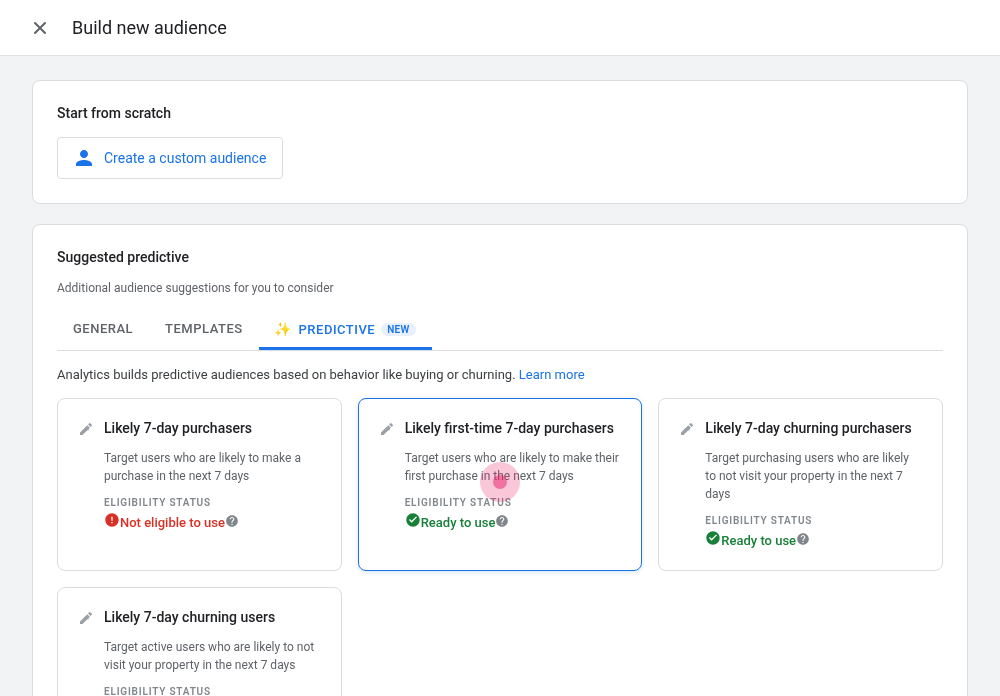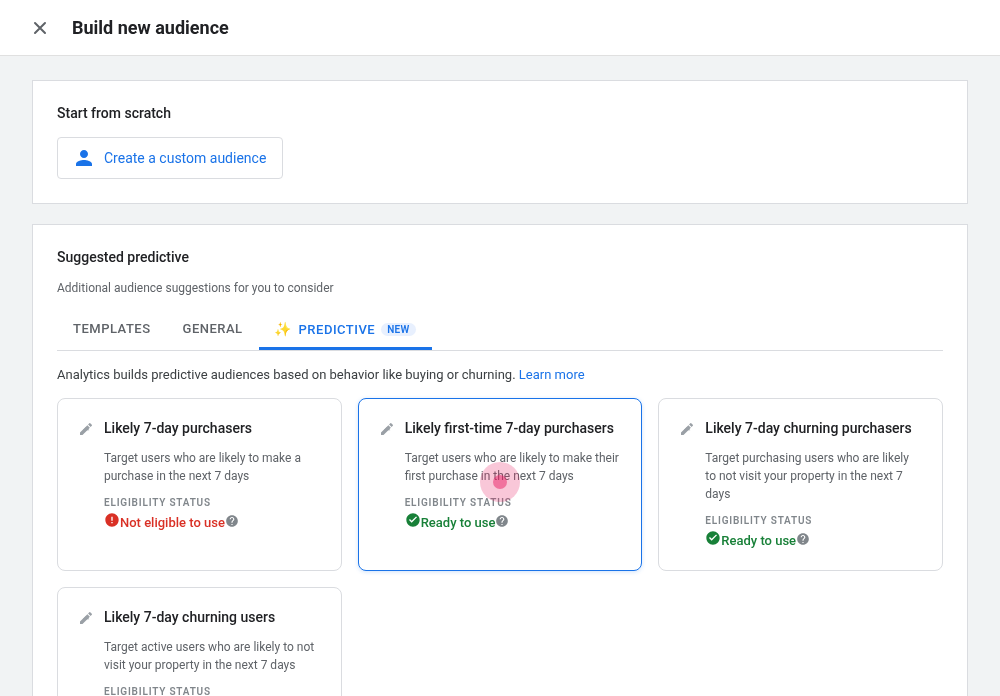--- a/index.html
+++ b/index.html
@@ -30,36 +30,36 @@
       align-items: center;
       justify-content: center;
       width: 32px;
       height: 32px;
       border-radius: 50%;
       border: none;
       background: transparent;
     }
     .header-title {
       font-size: 18px;
-      font-weight: 700;
+      font-weight: 400;
       color: #202124;
     }
 
     
     .main {
       padding: 24px 32px;
       overflow-y: auto;
       height: calc(696px - 56px);
     }
 
     
     .card {
       background: #fff;
       border: 1px solid #dadce0;
-      border-radius: 0;
+      border-radius: 8px;
       padding: 24px;
       margin-bottom: 20px;
     }
 
     
     .section-title {
       font-size: 14px;
       font-weight: 500;
       color: #202124;
       margin-bottom: 16px;
@@ -234,22 +234,22 @@
       </svg>
       <span>Create a custom audience</span>
     </button>
   </div>
 
   <div class="card">
     <div class="section-title">Suggested predictive</div>
     <div class="suggested-subtitle">Additional audience suggestions for you to consider</div>
 
     <div class="tabs">
+      <div class="tab">GENERAL</div>
       <div class="tab">TEMPLATES</div>
-      <div class="tab">GENERAL</div>
       <div class="tab active tab-predictive">
         <span style="color:#1a73e8; font-size:14px;">✨</span>
         <span style="color:#1a73e8;">PREDICTIVE</span>
         <span class="new-badge">NEW</span>
       </div>
     </div>
 
     <div class="info-banner">
       <span>Analytics builds predictive audiences based on behavior like buying or churning.</span>
       <a href="#">Learn more</a>

